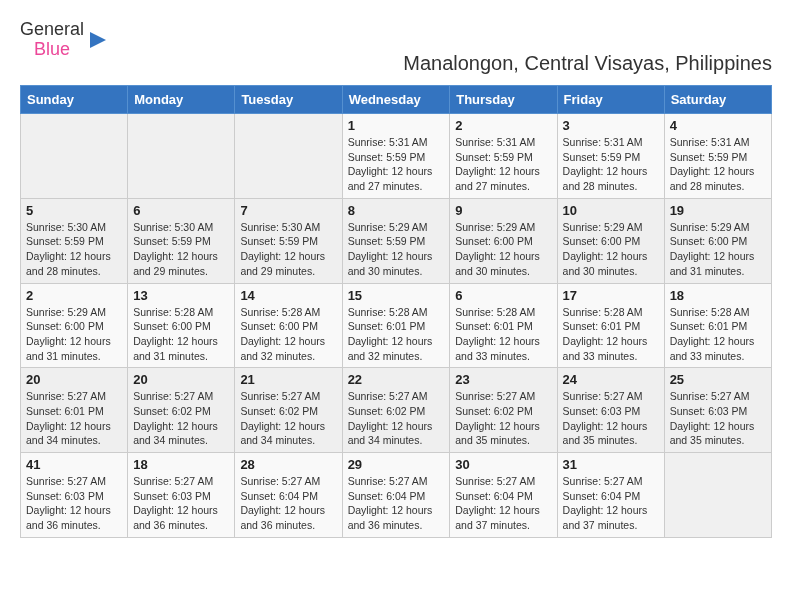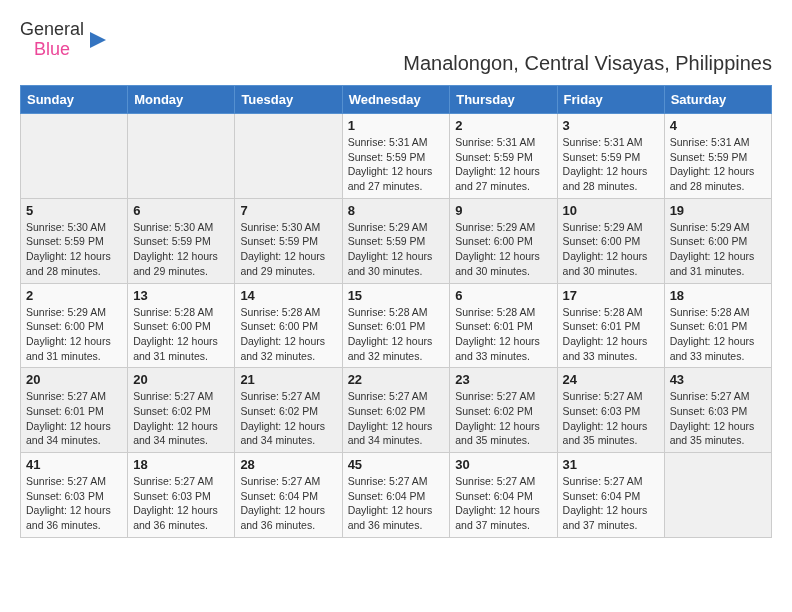--- a/index.html
+++ b/index.html
@@ -276,21 +276,21 @@
 Sunset: 6:02 PM
 Daylight: 12 hours and 35 minutes.</div>
         </td>
         <td>
           <div class="day-number">24</div>
           <div class="day-info" style="white-space: pre-line;">Sunrise: 5:27 AM
 Sunset: 6:03 PM
 Daylight: 12 hours and 35 minutes.</div>
         </td>
         <td>
-          <div class="day-number">43</div>
+          <div class="day-number">25</div>
           <div class="day-info" style="white-space: pre-line;">Sunrise: 5:27 AM
 Sunset: 6:03 PM
 Daylight: 12 hours and 35 minutes.</div>
         </td>
       </tr>
       <tr>
         <td>
           <div class="day-number">41</div>
           <div class="day-info" style="white-space: pre-line;">Sunrise: 5:27 AM
 Sunset: 6:03 PM
@@ -302,21 +302,21 @@
 Sunset: 6:03 PM
 Daylight: 12 hours and 36 minutes.</div>
         </td>
         <td>
           <div class="day-number">28</div>
           <div class="day-info" style="white-space: pre-line;">Sunrise: 5:27 AM
 Sunset: 6:04 PM
 Daylight: 12 hours and 36 minutes.</div>
         </td>
         <td>
-          <div class="day-number">45</div>
+          <div class="day-number">29</div>
           <div class="day-info" style="white-space: pre-line;">Sunrise: 5:27 AM
 Sunset: 6:04 PM
 Daylight: 12 hours and 36 minutes.</div>
         </td>
         <td>
           <div class="day-number">30</div>
           <div class="day-info" style="white-space: pre-line;">Sunrise: 5:27 AM
 Sunset: 6:04 PM
 Daylight: 12 hours and 37 minutes.</div>
         </td>

